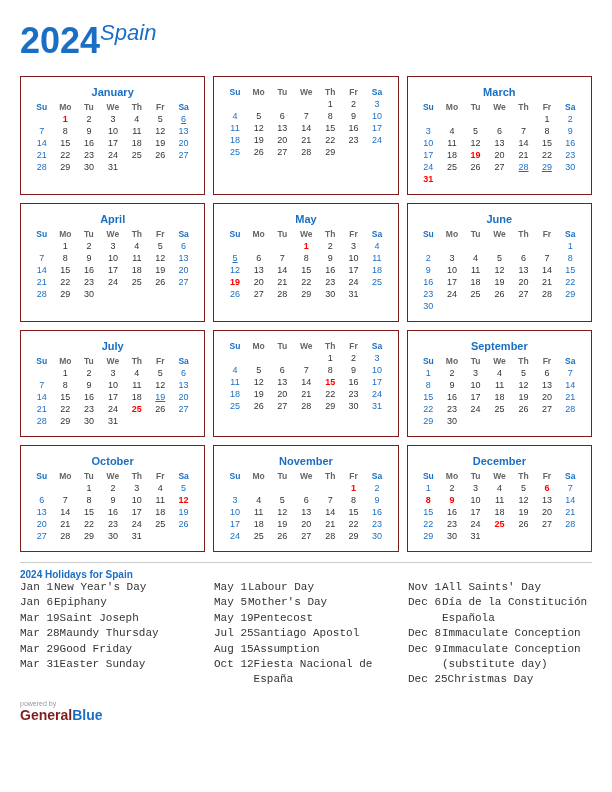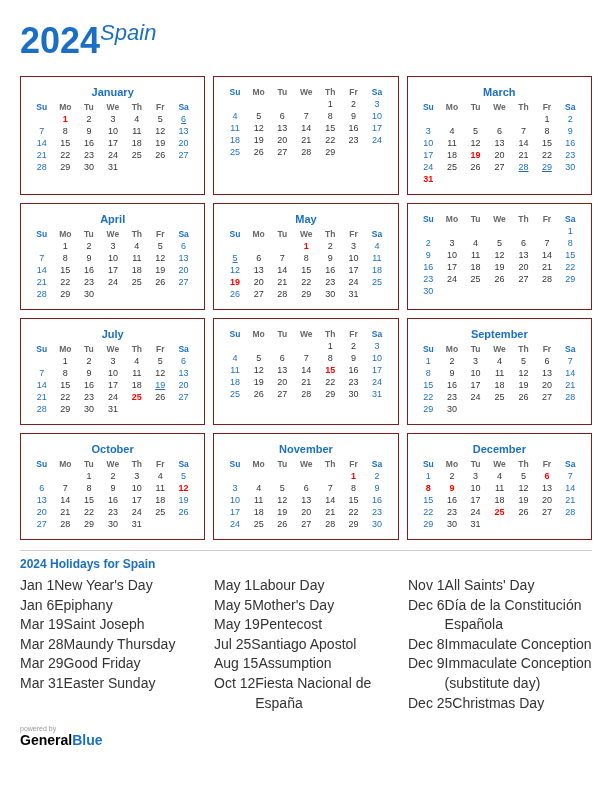--- a/index.html
+++ b/index.html
@@ -62,35 +62,35 @@
       font-size: 9px;
     }
     .cal-table th.su, .cal-table td.su { color: #1a6fc4; }
     .cal-table th.sa, .cal-table td.sa { color: #1a6fc4; }
     .holidays-section {
       margin-top: 10px;
       border-top: 1px solid #ccc;
       padding-top: 6px;
     }
     .holidays-title {
-      font-size: 12px;
+      font-size: 10px;
       font-weight: bold;
       color: #1a6fc4;
-      margin-bottom: 5px;
     }
     .holidays-grid {
       display: grid;
       grid-template-columns: 1fr 1fr 1fr;
       gap: 2px 10px;
     }
     .holiday-item {
       display: flex;
-      font-size: 14px;
+      font-size: 11px;
       color: #333;
       line-height: 1.4;
+      font-family: Liberation Mono, monospace;
     }
     .holiday-date {
       min-width: 34px;
       font-weight: normal;
     }
     .holiday-name {
       flex: 1;
     }
     .footer {
       margin-top: 12px;
@@ -101,21 +101,21 @@
     .powered-by {
       font-size: 7px;
       color: #999;
     }
     .general-blue {
       font-size: 14px;
       font-weight: bold;
       color: #333;
     }
     .general-blue span {
-      color: #000000;
+      color: #7f1d1d;
     }
   </style>
 </head>
 <body>
 
 <div class="header">
   <div class="year">2024</div>
   <div class="country">Spain</div>
 </div>
 
@@ -437,20 +437,21 @@
             <td>28</td>
             <td>29</td>
             <td>30</td>
             <td>31</td>
             <td class="sa"></td>
           </tr>
         </tbody>
       </table>
     </div>
     <div class="month-block">
+      <div class="month-title">June</div>
       <table class="cal-table">
         <thead>
           <tr>
             <th class="su">Su</th>
             <th>Mo</th>
             <th>Tu</th>
             <th>We</th>
             <th>Th</th>
             <th>Fr</th>
             <th class="sa">Sa</th>

